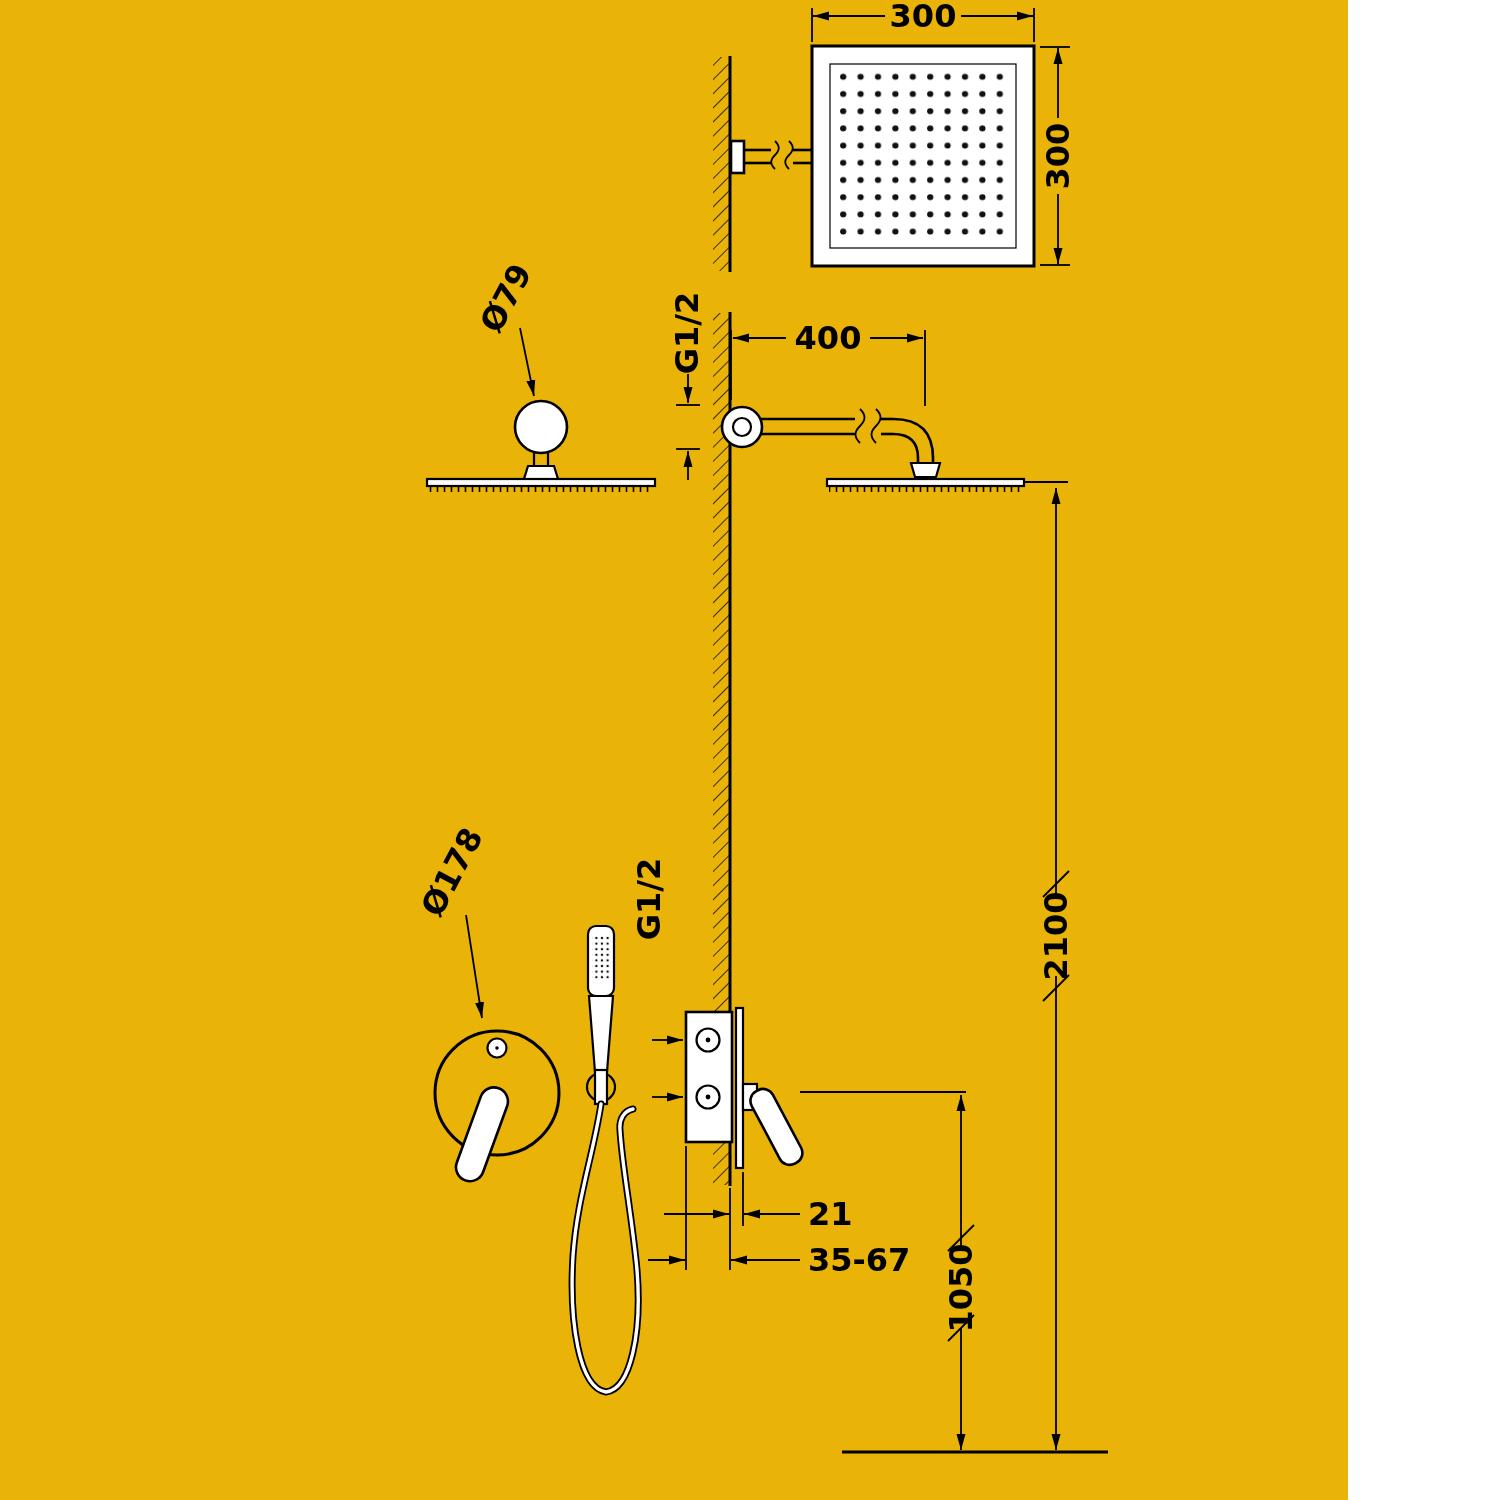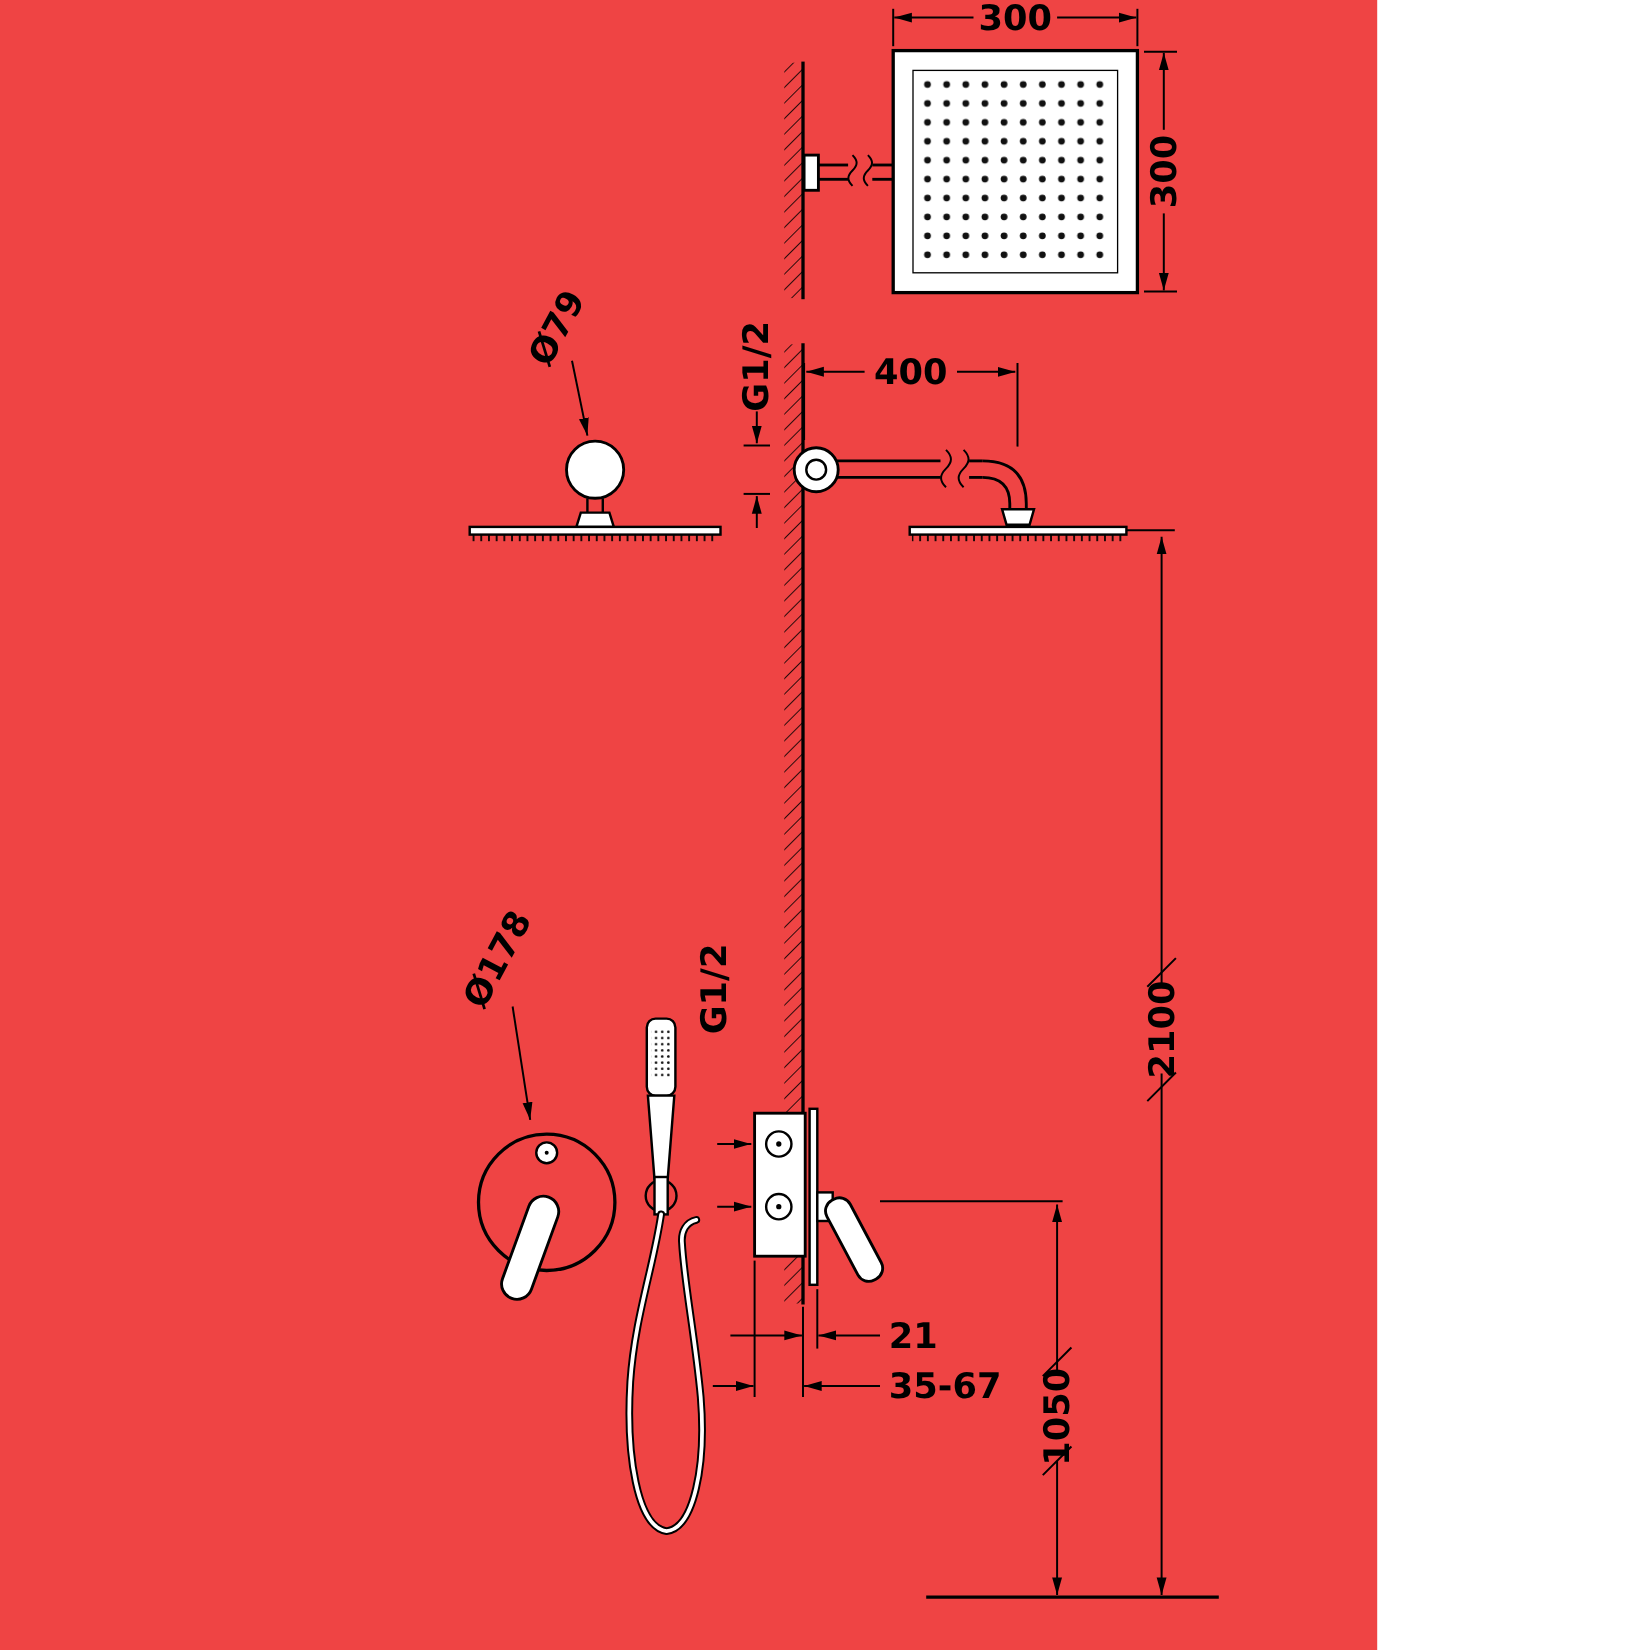--- a/index.html
+++ b/index.html
@@ -1,16 +1,16 @@
 <!DOCTYPE html>
 <html><head>
 <meta charset="utf-8">
 <style>
   html,body{margin:0;padding:0;background:#ffffff;}
-  .stage{width:1252px;height:1500px;background:#ef4444;position:relative;}
+  .stage{width:1348px;height:1500px;background:#eab308;position:relative;}
   svg{display:block;}
   text.dimlabel{
     font-family:"DejaVu Sans",sans-serif;
     font-weight:700;
     font-size:32px;
     fill:#000000;
   }
   .ln{stroke:#000000;fill:none;}
   .w26{stroke-width:2.6;}
   .w30{stroke-width:3;}

